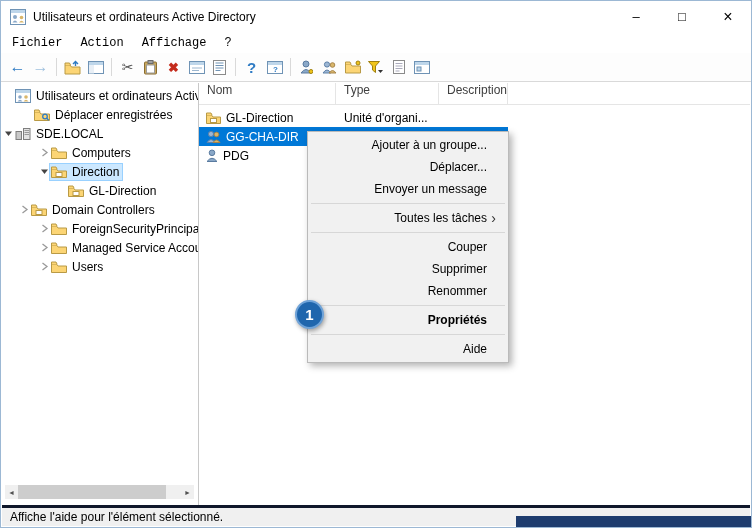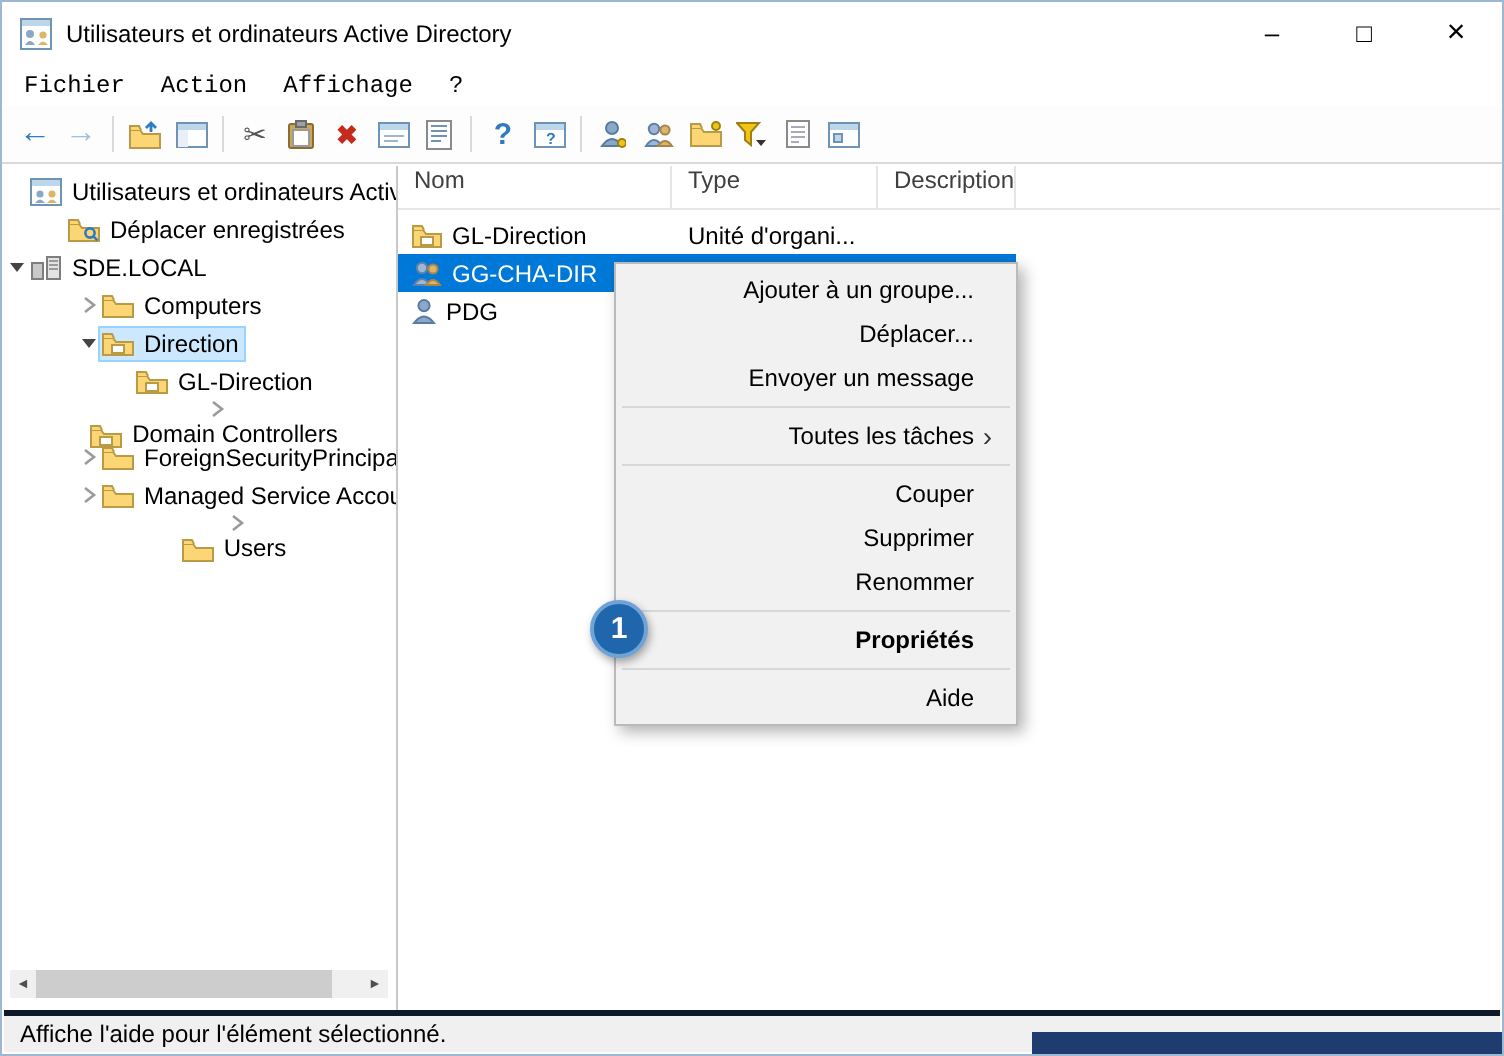--- a/index.html
+++ b/index.html
@@ -332,21 +332,21 @@
               <span class="tree-ico">
                 <svg width="16" height="13">
                   <path d="M0.5 4 h5 l1.5 2 h8.5 v6.5 h-15 z" fill="#fcd575" stroke="#b99a45"></path>
                   <path d="M0.5 4 v-2 h4.5 l1 2" fill="#fcd575" stroke="#b99a45"></path>
                   <rect x="5" y="7.5" width="6" height="4" fill="#fff" stroke="#b99a45"></rect>
                 </svg>
               </span>
               <span class="tree-label">GL-Direction</span>
             </span>
           </div>
-          <div class="tree-row" style="padding-left: 16px; flex-direction: column;">
+          <div class="tree-row" style="padding-left: 16px;">
             <span class="tree-arrow">
               <svg width="9" height="9">
                 <path d="M2.5 1 L7 4.5 L2.5 8" fill="none" stroke="#9a9a9a" stroke-width="1.3"></path>
               </svg>
             </span>
             <span class="tree-content">
               <span class="tree-ico">
                 <svg width="16" height="13">
                   <path d="M0.5 4 h5 l1.5 2 h8.5 v6.5 h-15 z" fill="#fcd575" stroke="#b99a45"></path>
                   <path d="M0.5 4 v-2 h4.5 l1 2" fill="#fcd575" stroke="#b99a45"></path>
@@ -381,21 +381,21 @@
             <span class="tree-content">
               <span class="tree-ico">
                 <svg width="16" height="13">
                   <path d="M0.5 4 h5 l1.5 2 h8.5 v6.5 h-15 z" fill="#fcd575" stroke="#b99a45"></path>
                   <path d="M0.5 4 v-2 h4.5 l1 2" fill="#fcd575" stroke="#b99a45"></path>
                 </svg>
               </span>
               <span class="tree-label">Managed Service Accoun</span>
             </span>
           </div>
-          <div class="tree-row" style="padding-left: 36px; flex-direction: column;">
+          <div class="tree-row" style="padding-left: 36px;">
             <span class="tree-arrow">
               <svg width="9" height="9">
                 <path d="M2.5 1 L7 4.5 L2.5 8" fill="none" stroke="#9a9a9a" stroke-width="1.3"></path>
               </svg>
             </span>
             <span class="tree-content">
               <span class="tree-ico">
                 <svg width="16" height="13">
                   <path d="M0.5 4 h5 l1.5 2 h8.5 v6.5 h-15 z" fill="#fcd575" stroke="#b99a45"></path>
                   <path d="M0.5 4 v-2 h4.5 l1 2" fill="#fcd575" stroke="#b99a45"></path>

